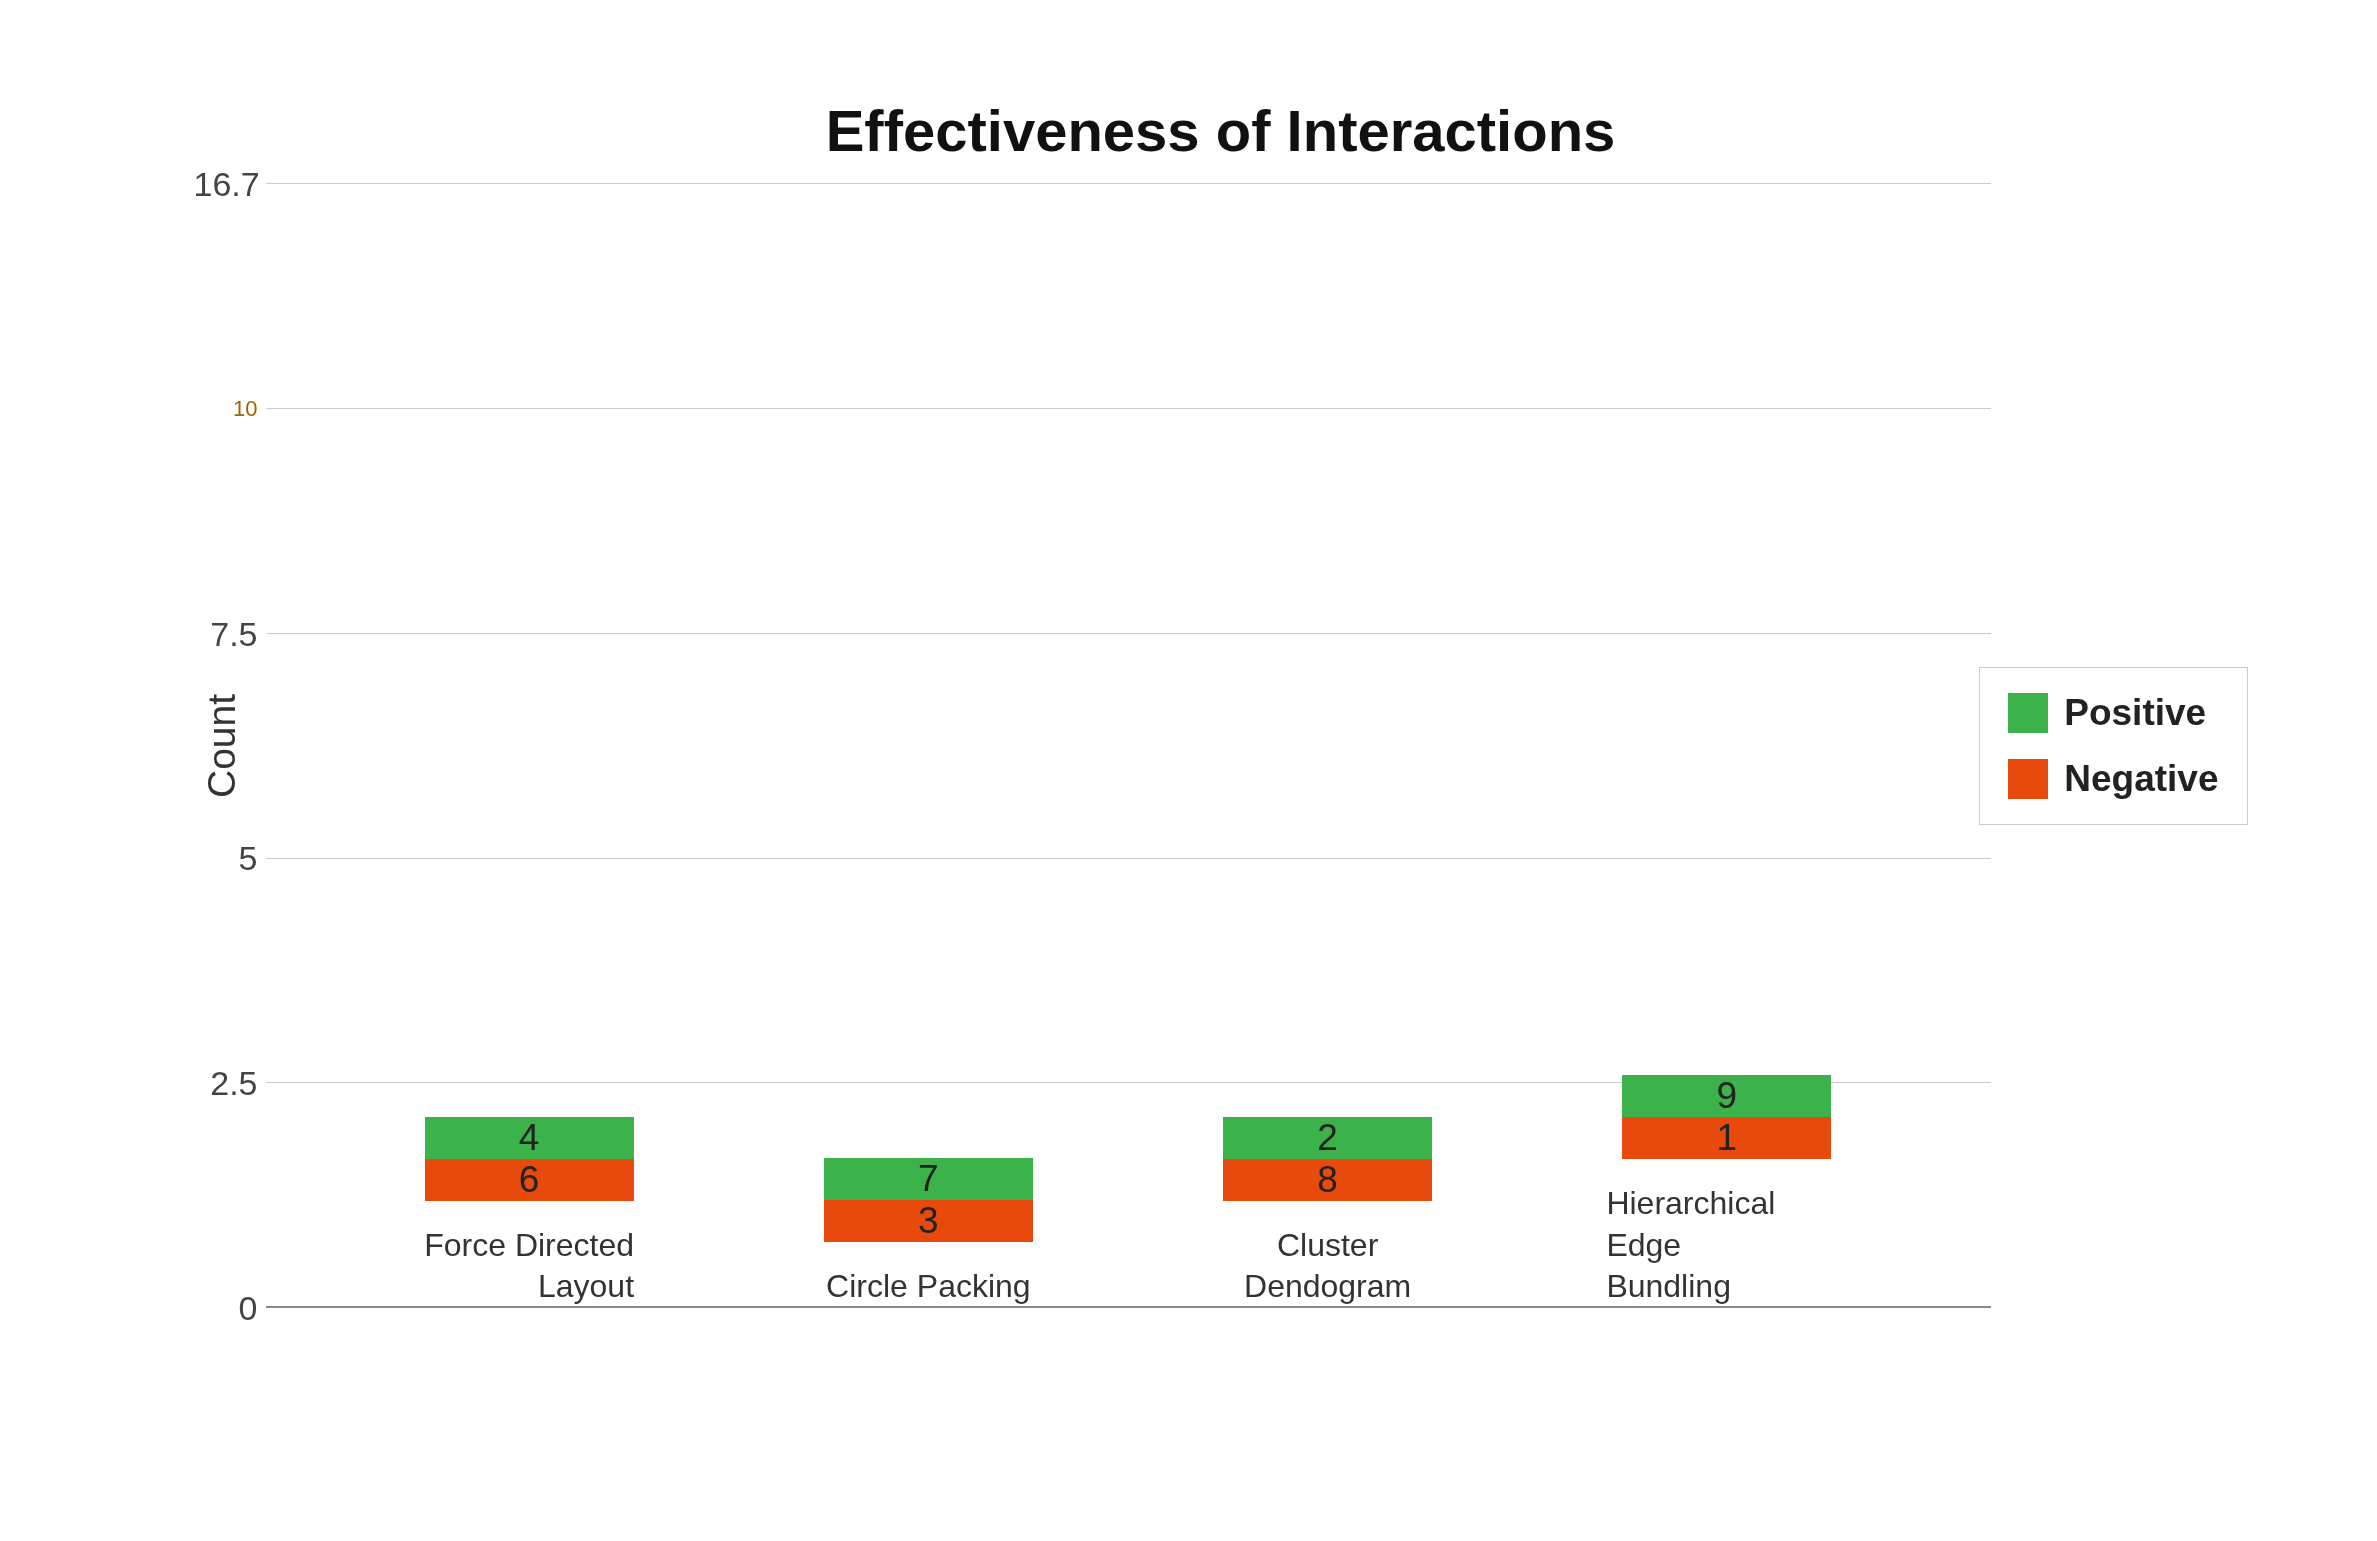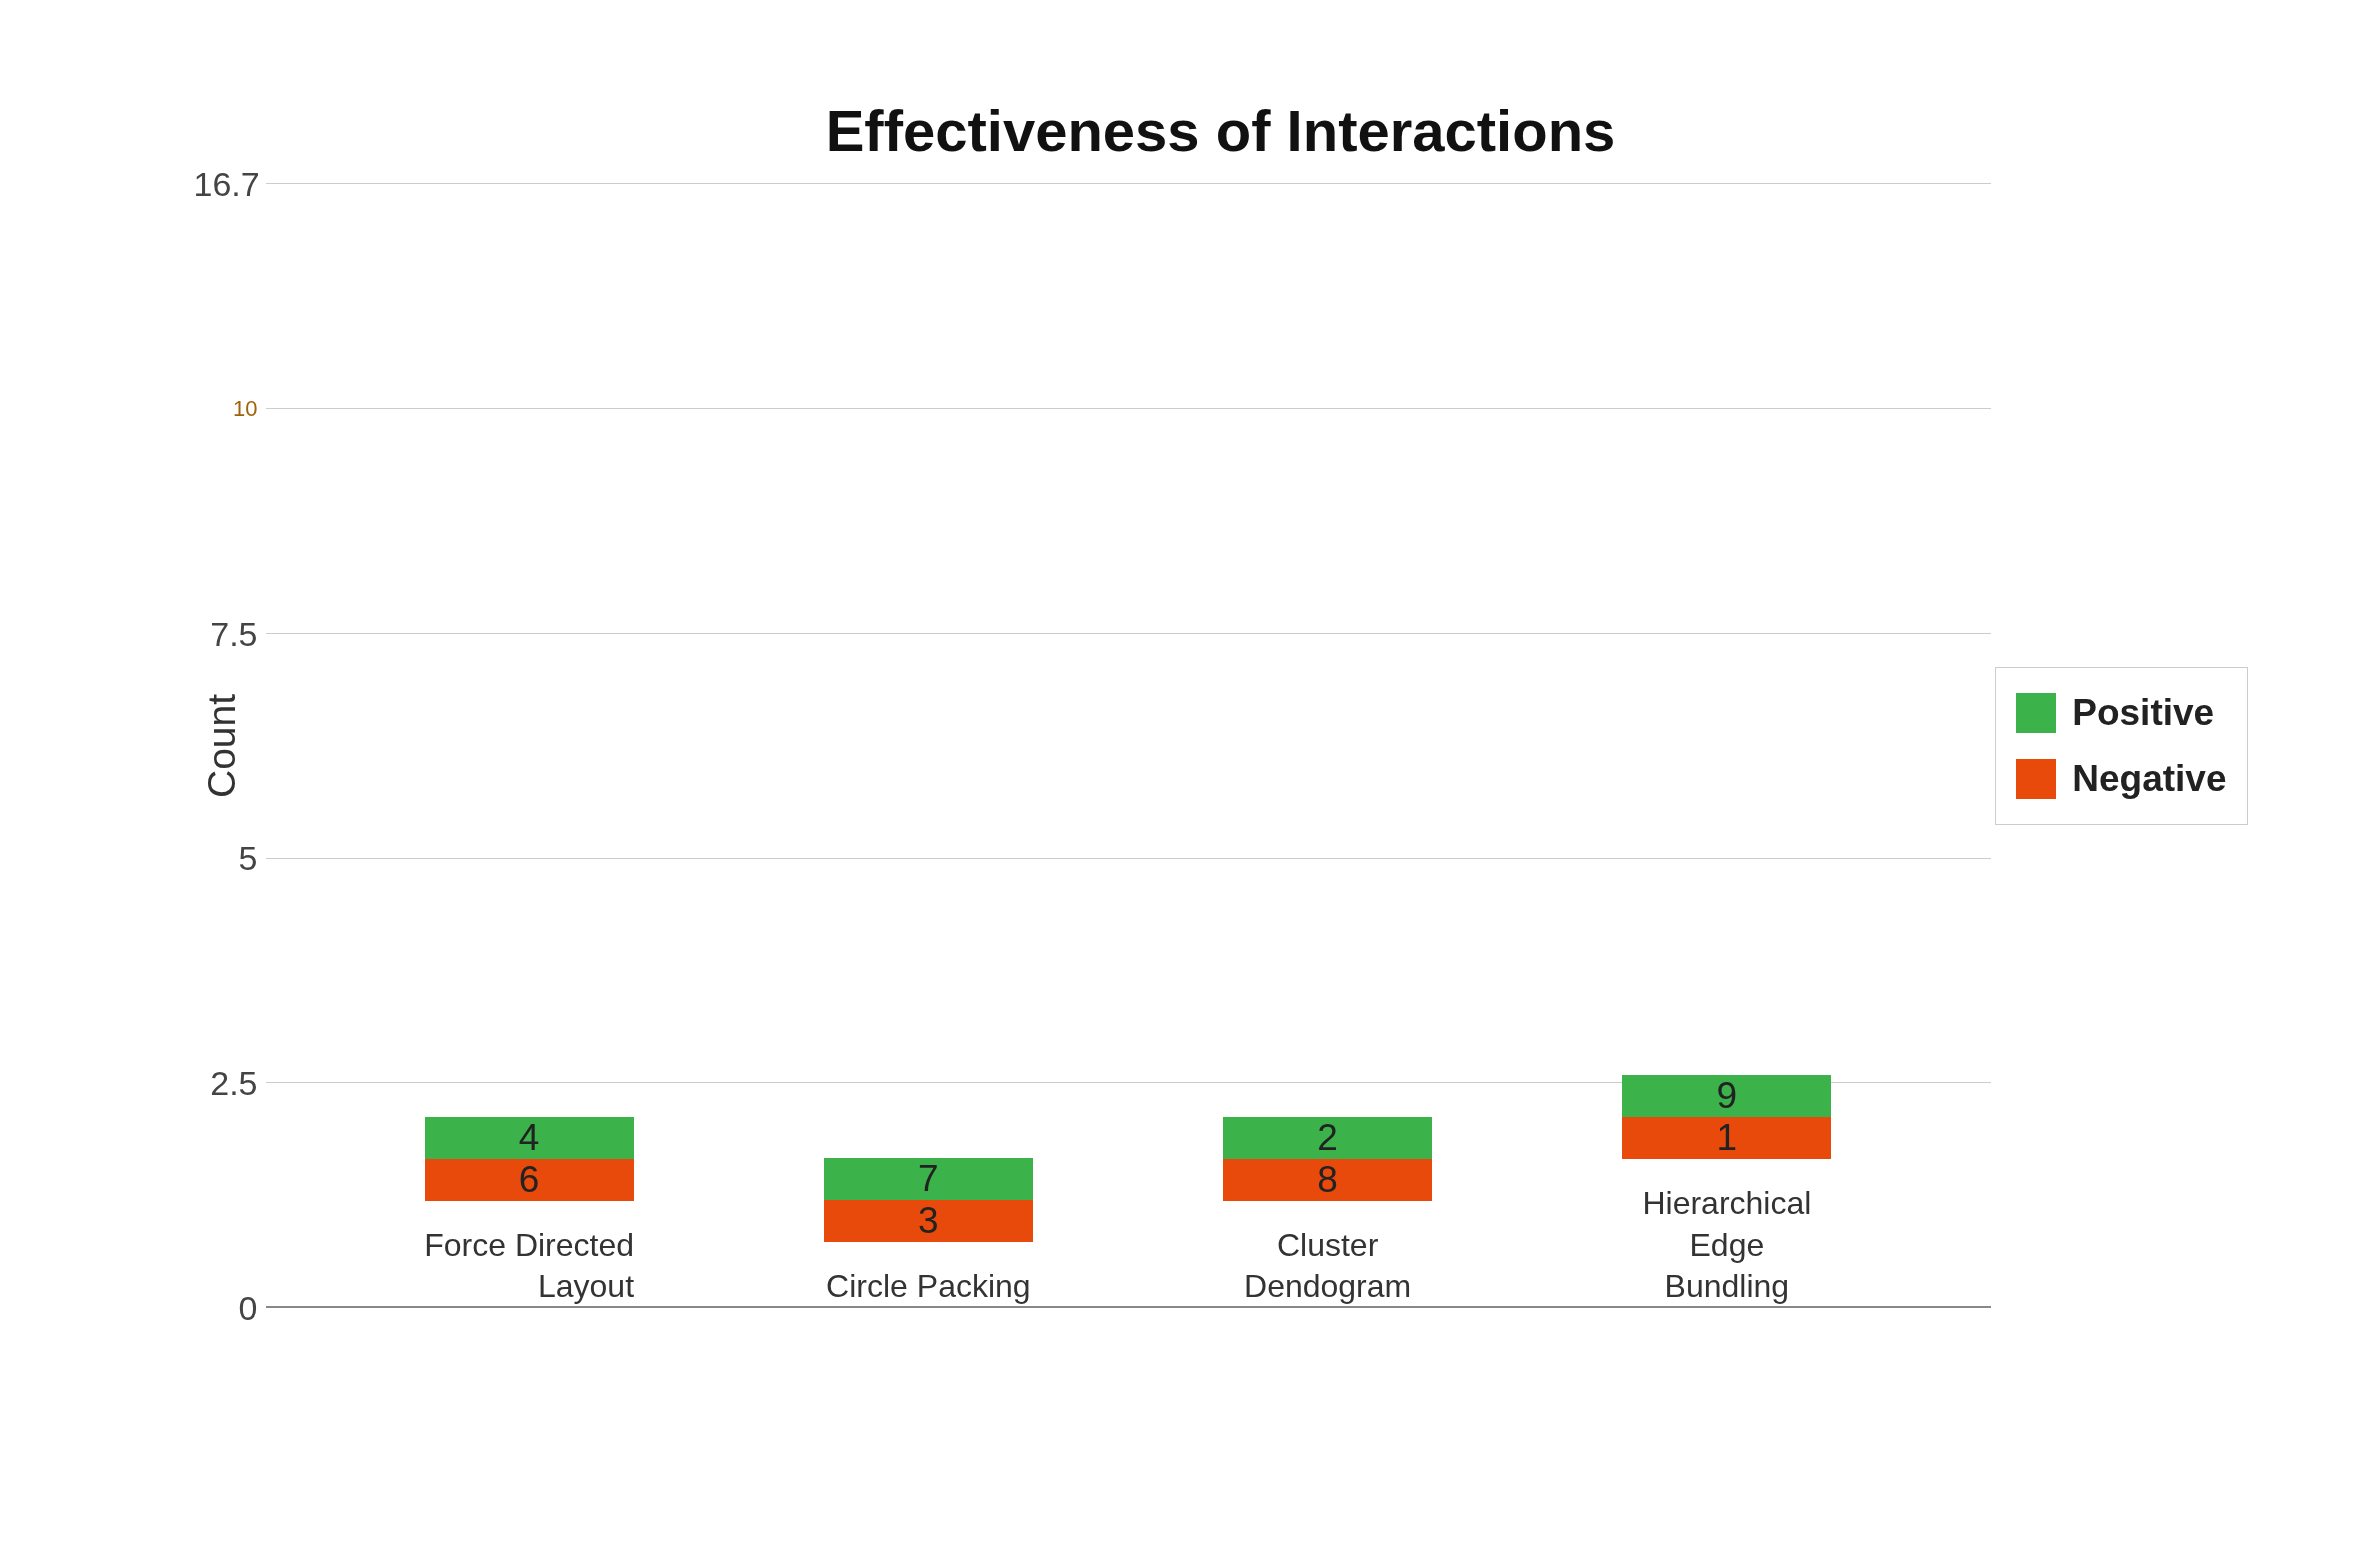--- a/index.html
+++ b/index.html
@@ -111,28 +111,28 @@
                 <div style="background: rgb(60, 179, 74); height: calc(16% + 0px); width: 100%; display: flex; align-items: center; justify-content: center; font-size: 37px; color: rgb(34, 34, 34);">2</div>
                 <div style="background: rgb(232, 74, 12); height: calc(64% + 0px); width: 100%; display: flex; align-items: center; justify-content: center; font-size: 37px; color: rgb(34, 34, 34);">8</div>
               </div>
               <div style="margin-top: 24px; font-size: 32px; color: rgb(51, 51, 51); text-align: center; line-height: 1.3; white-space: pre-line;">Cluster Dendogram</div>
             </div>
             <div style="display: flex; flex-direction: column; align-items: center; width: 241px;">
               <div style="display: flex; flex-direction: column; align-items: stretch; width: 209px;">
                 <div style="background: rgb(60, 179, 74); height: calc(72% + 0px); width: 100%; display: flex; align-items: center; justify-content: center; font-size: 37px; color: rgb(34, 34, 34);">9</div>
                 <div style="background: rgb(232, 74, 12); height: calc(8% + 0px); width: 100%; display: flex; align-items: center; justify-content: center; font-size: 37px; color: rgb(34, 34, 34);">1</div>
               </div>
-              <div style="margin-top: 24px; font-size: 32px; color: rgb(51, 51, 51); text-align: center; line-height: 1.3; white-space: pre-line;">Hierarchical Edge
+              <div style="margin-top: 24px; font-size: 32px; color: rgb(51, 51, 51); text-align: left; line-height: 1.3; white-space: pre-line;">Hierarchical Edge
 Bundling</div>
             </div>
           </div>
         </div>
     </div>
 
-    <div class="legend" style="position:absolute; right:0; top:50%; transform:translateY(-50%); border:0.8px solid #ccc; padding:24px 20px;">
+    <div class="legend" style="position:absolute; right:0; top:50%; transform:translateY(-50%); border:0.8px solid #ccc; padding:24px 28px;">
       <div class="legend-item">
         <div class="legend-color" style="background:#3cb34a;"></div>
         <span class="legend-label">Positive</span>
       </div>
       <div class="legend-item">
         <div class="legend-color" style="background:#e84a0c;"></div>
         <span class="legend-label">Negative</span>
       </div>
     </div>
   </div>

